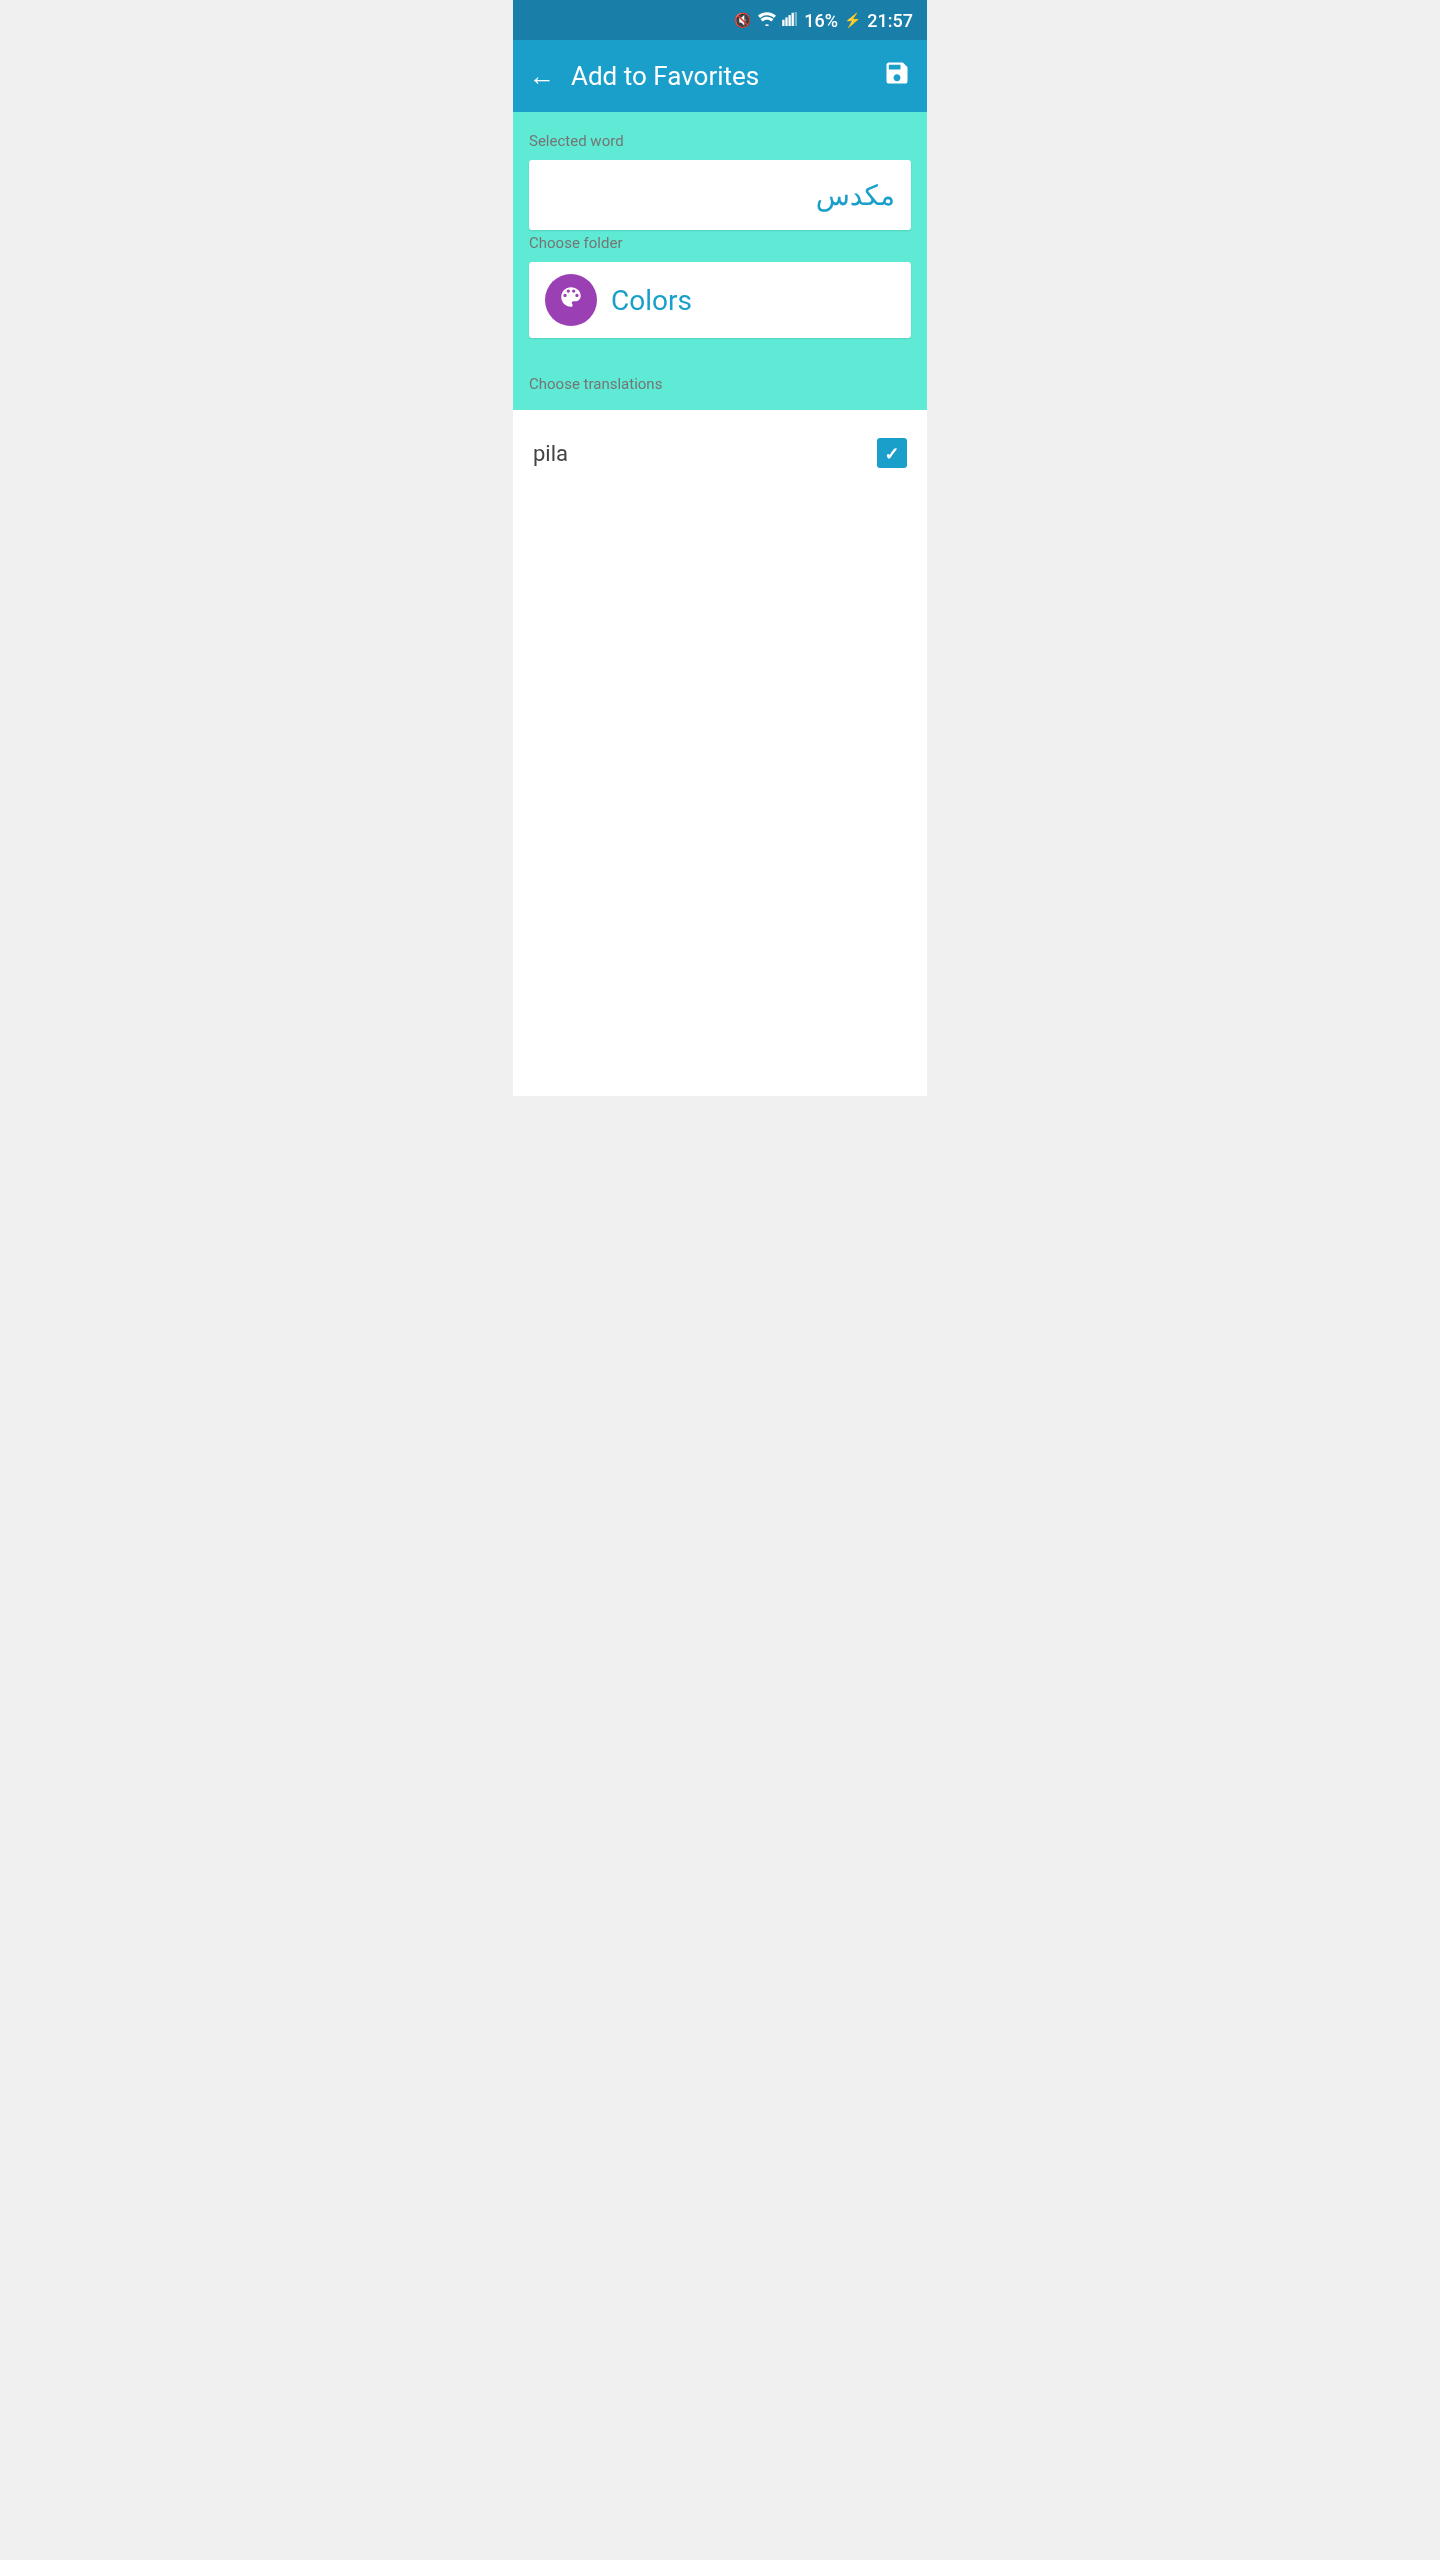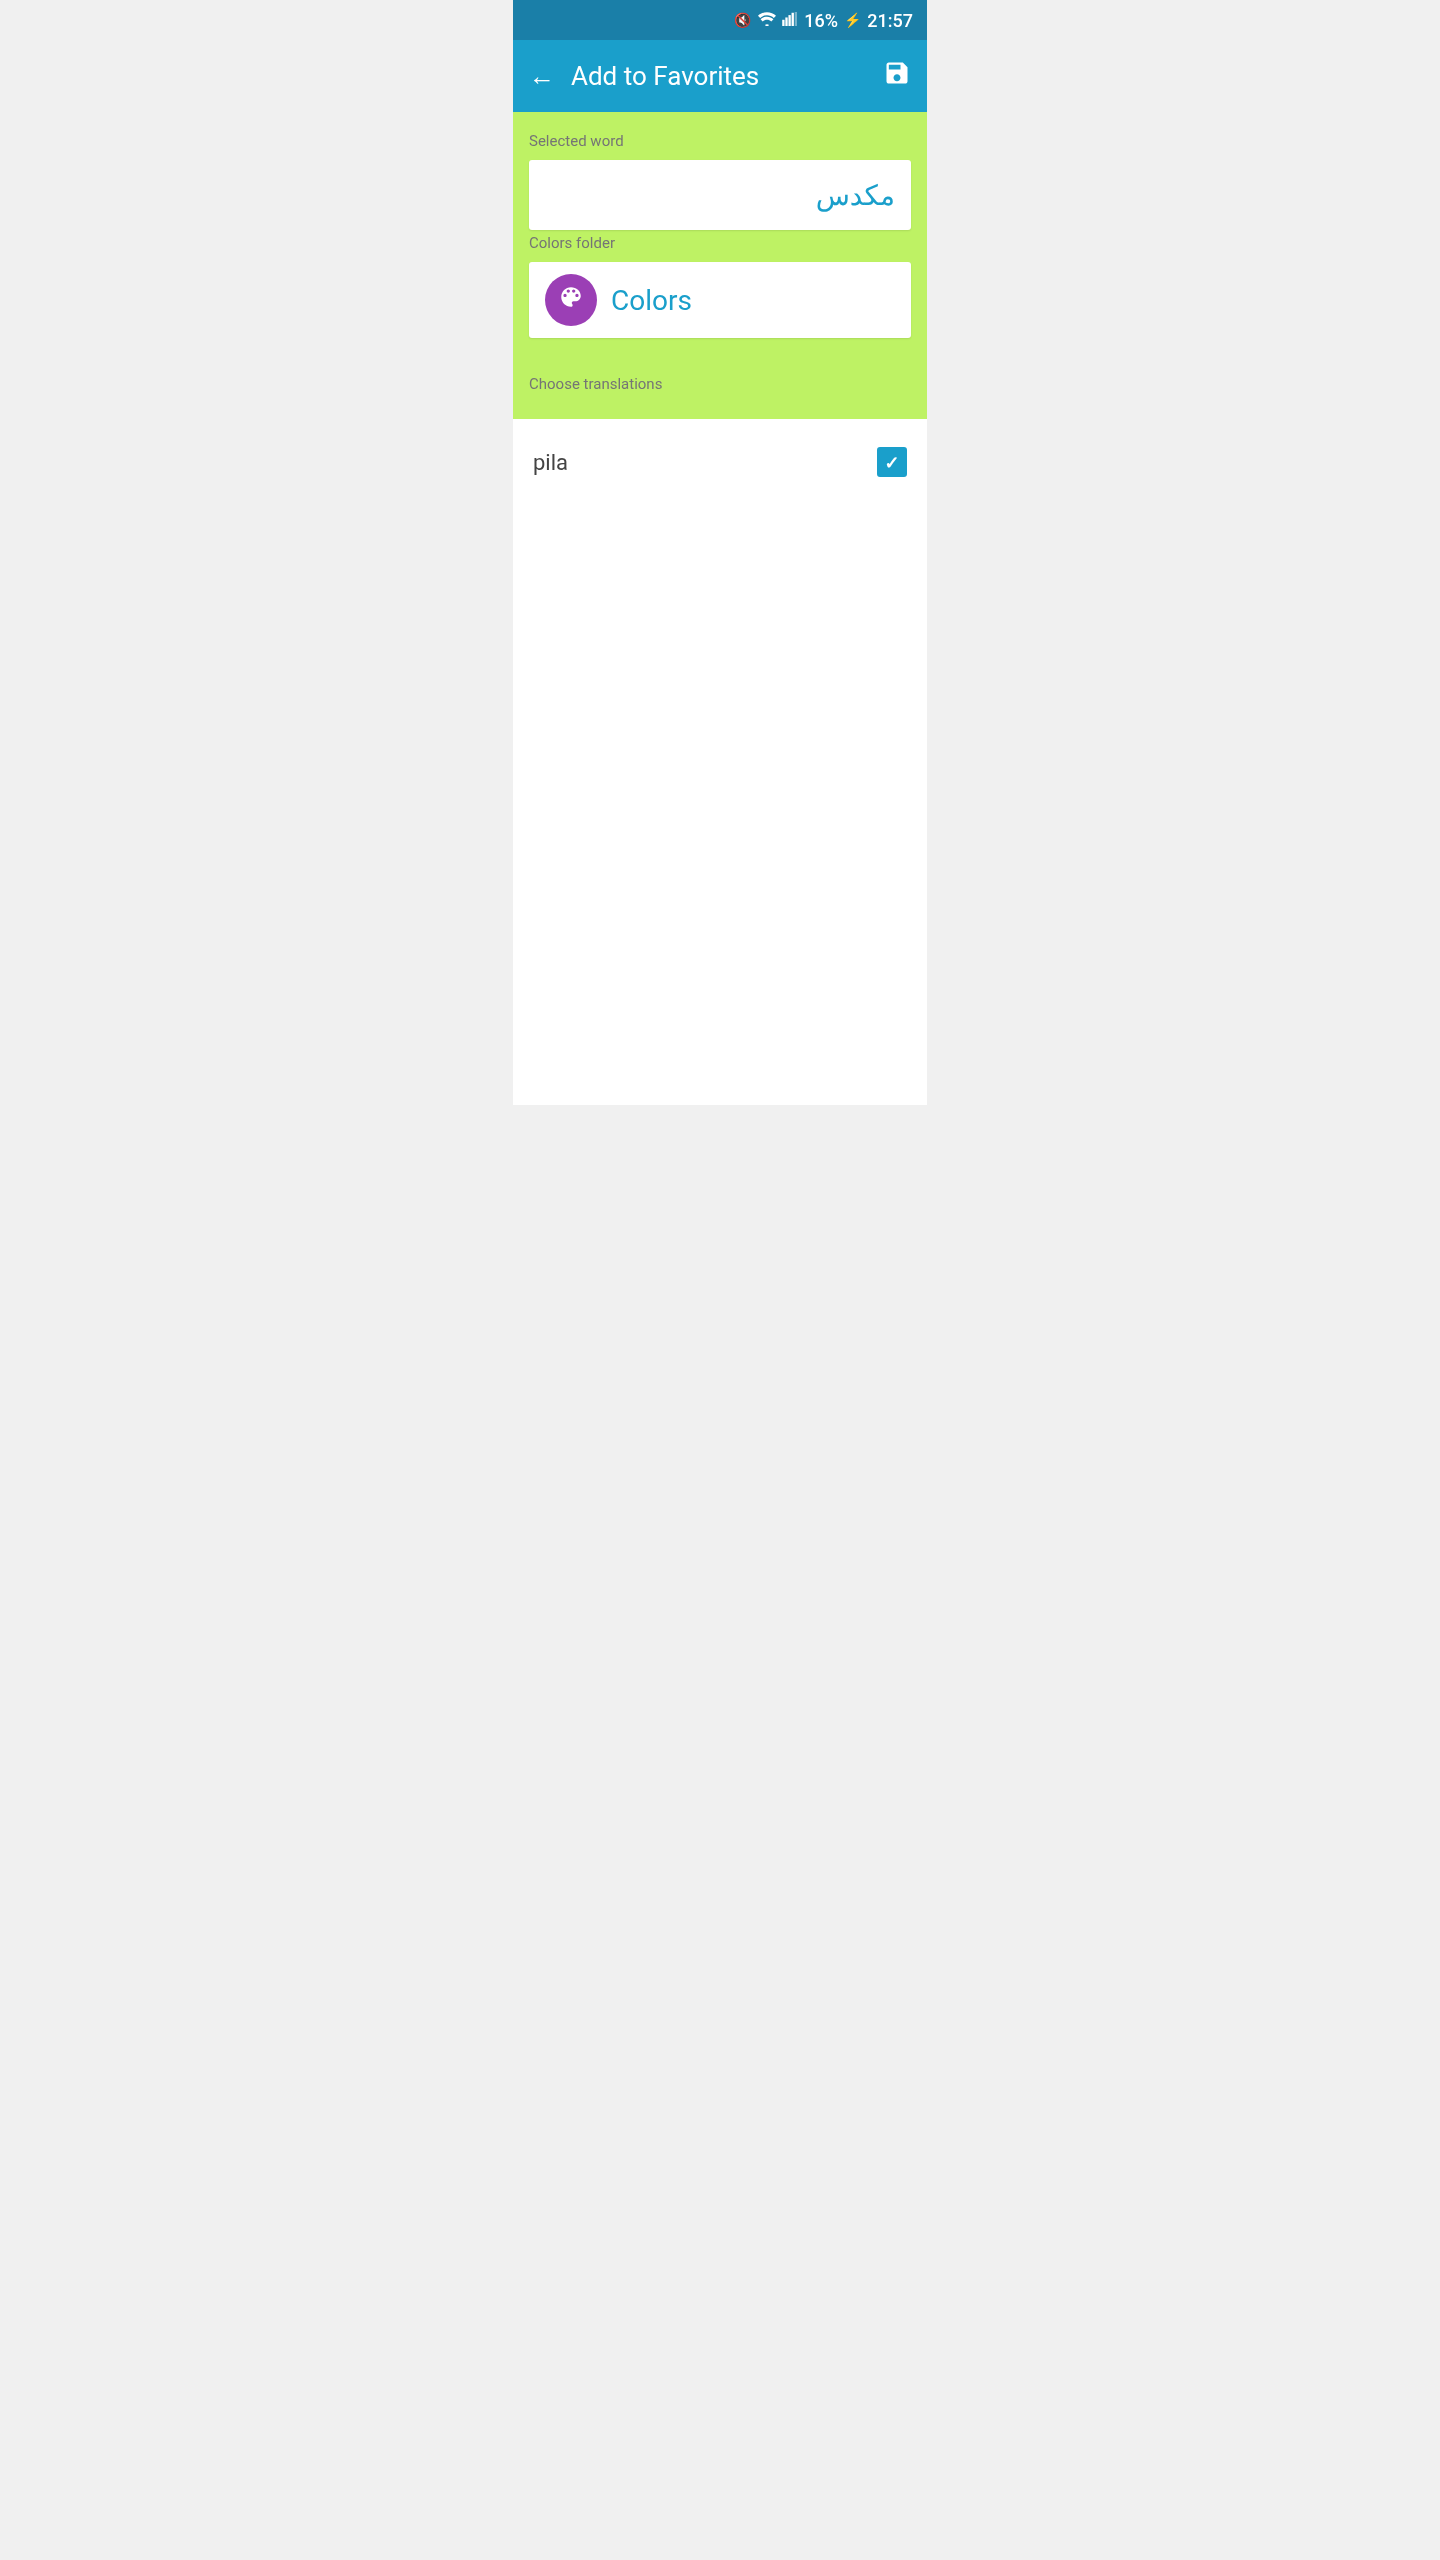--- a/index.html
+++ b/index.html
@@ -74,22 +74,22 @@
     }
 
     .save-icon {
       color: white;
       font-size: 28px;
       cursor: pointer;
     }
 
     
     .content {
-      background: #bef264;
-      padding: 20px 16px 12px;
+      background: #5eead4;
+      padding: 20px 16px 3px;
     }
 
     .section-label {
       color: #757575;
       font-size: 15px;
       margin-bottom: 10px;
     }
 
     
     .word-field {
@@ -245,21 +245,21 @@
   </span>
 </div>
 
 <div class="content">
 
   <div class="section-label">Selected word</div>
   <div class="word-field">
     <span class="word-text">مكدس</span>
   </div>
 
-  <div class="section-label">Colors folder</div>
+  <div class="section-label">Choose folder</div>
   <div class="folder-field">
     <div class="folder-icon-circle">
       <span class="palette-icon">
         <svg width="26" height="26" viewBox="0 0 24 24" fill="white">
           <path d="M12 3c-4.97 0-9 4.03-9 9s4.03 9 9 9c.83 0 1.5-.67 1.5-1.5 0-.39-.15-.74-.39-1.01-.23-.26-.38-.61-.38-.99 0-.83.67-1.5 1.5-1.5H16c2.76 0 5-2.24 5-5 0-4.42-4.03-8-9-8zm-5.5 9c-.83 0-1.5-.67-1.5-1.5S5.67 9 6.5 9 8 9.67 8 10.5 7.33 12 6.5 12zm3-4C8.67 8 8 7.33 8 6.5S8.67 5 9.5 5s1.5.67 1.5 1.5S10.33 8 9.5 8zm5 0c-.83 0-1.5-.67-1.5-1.5S13.67 5 14.5 5s1.5.67 1.5 1.5S15.33 8 14.5 8zm3 4c-.83 0-1.5-.67-1.5-1.5S16.67 9 17.5 9s1.5.67 1.5 1.5-.67 1.5-1.5 1.5z"></path>
         </svg>
       </span>
     </div>
     <span class="folder-name">Colors</span>
   </div>

